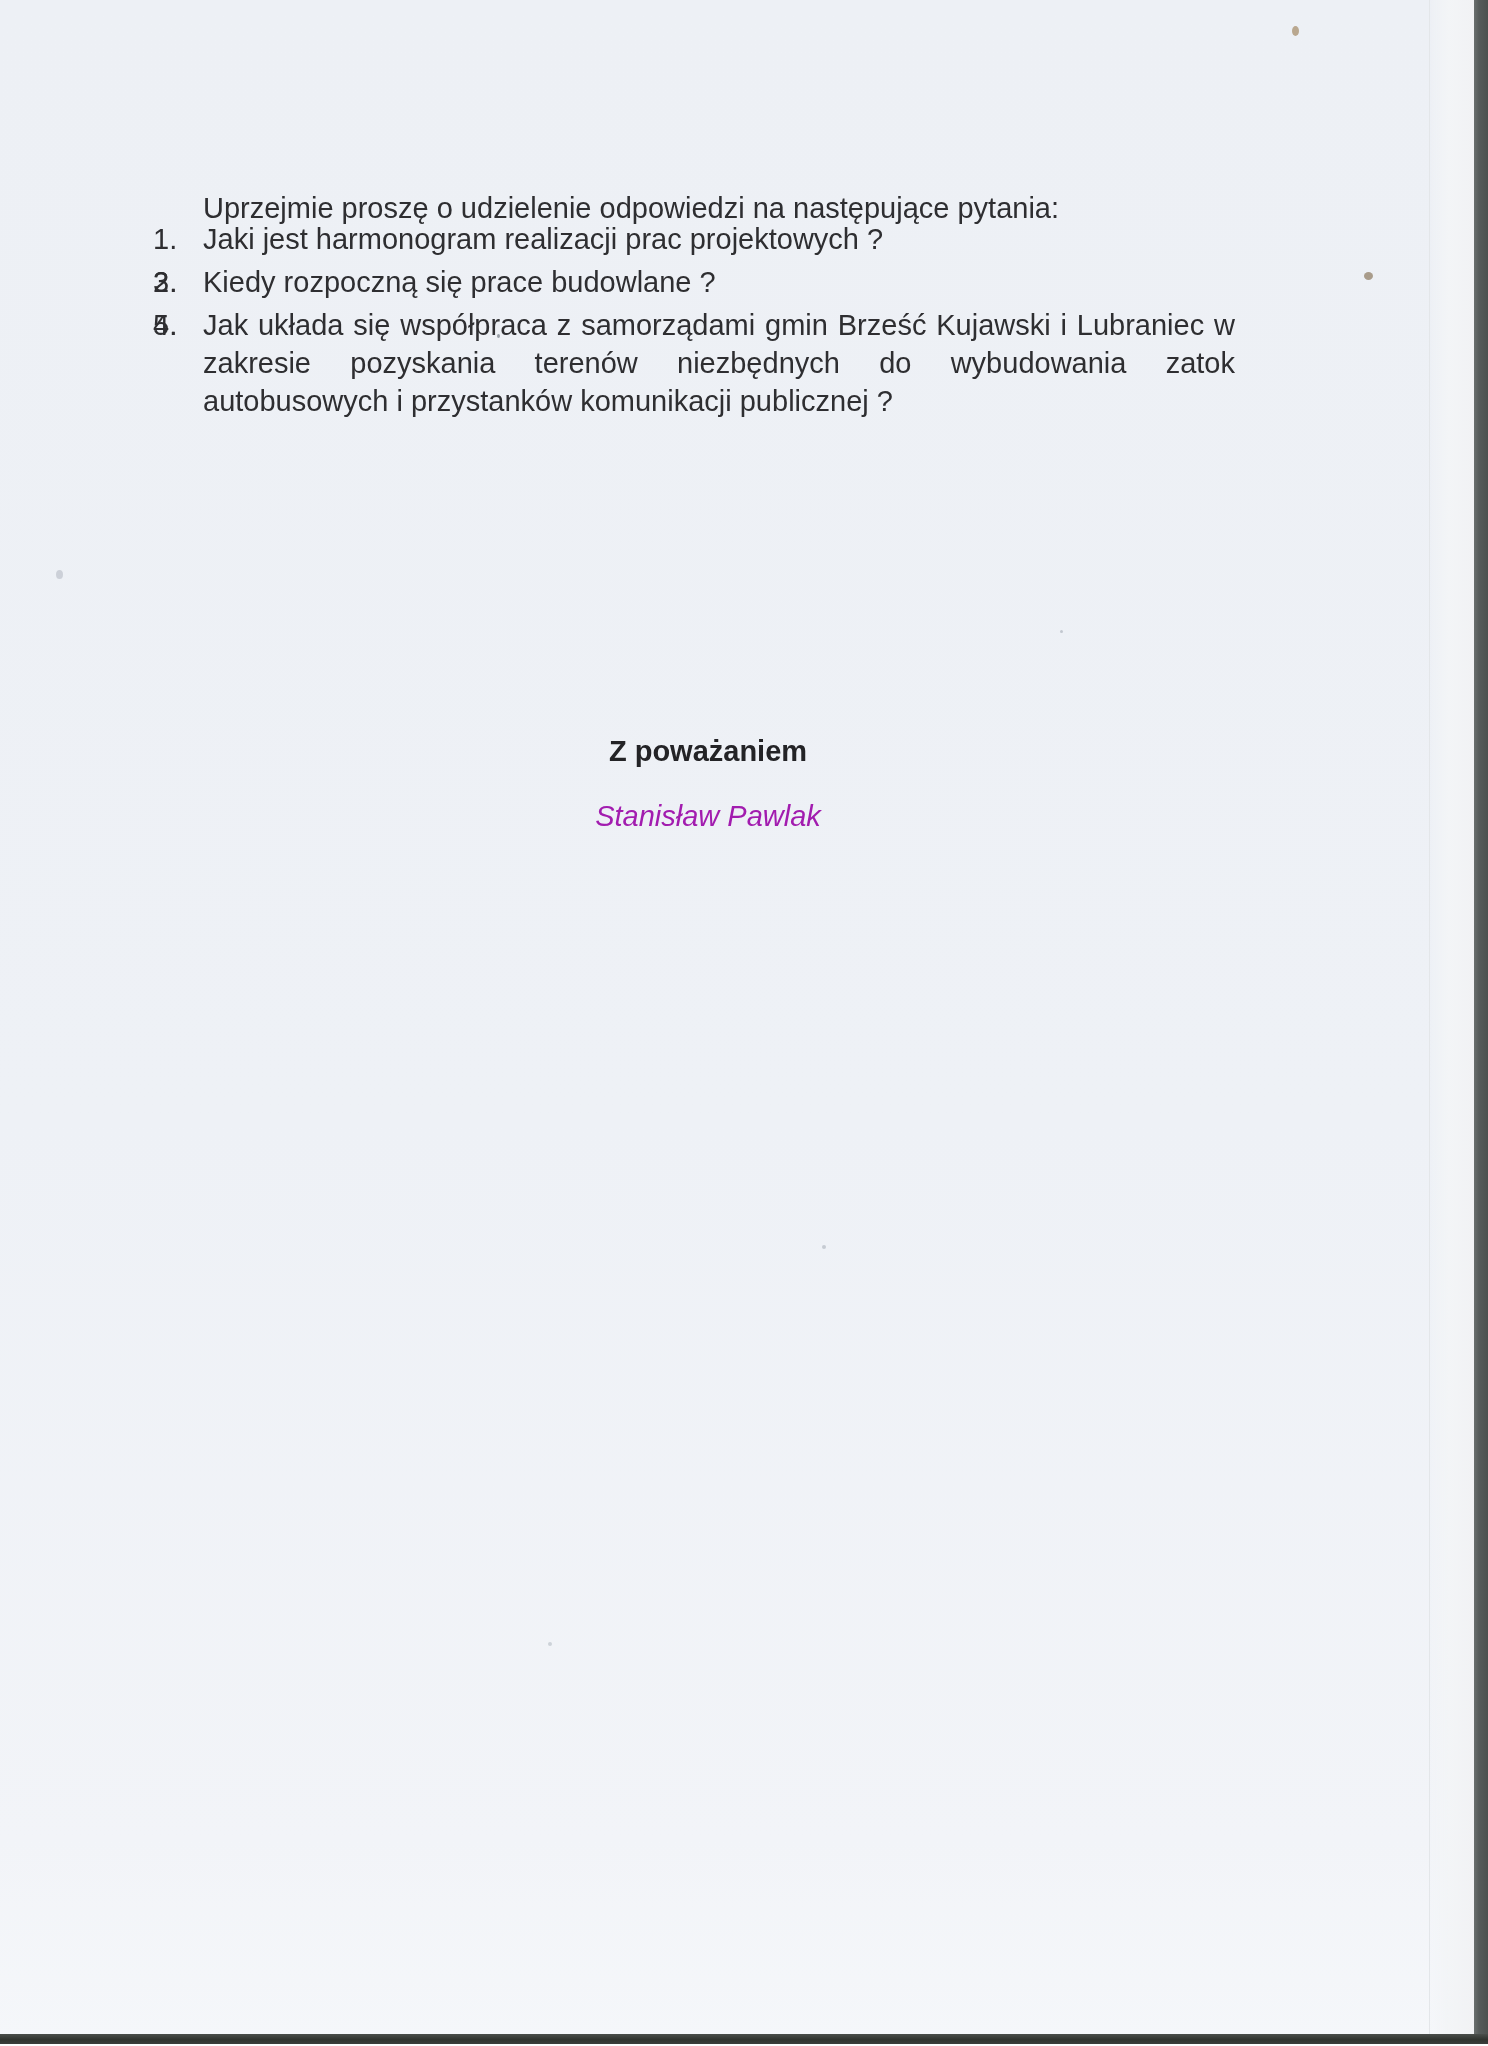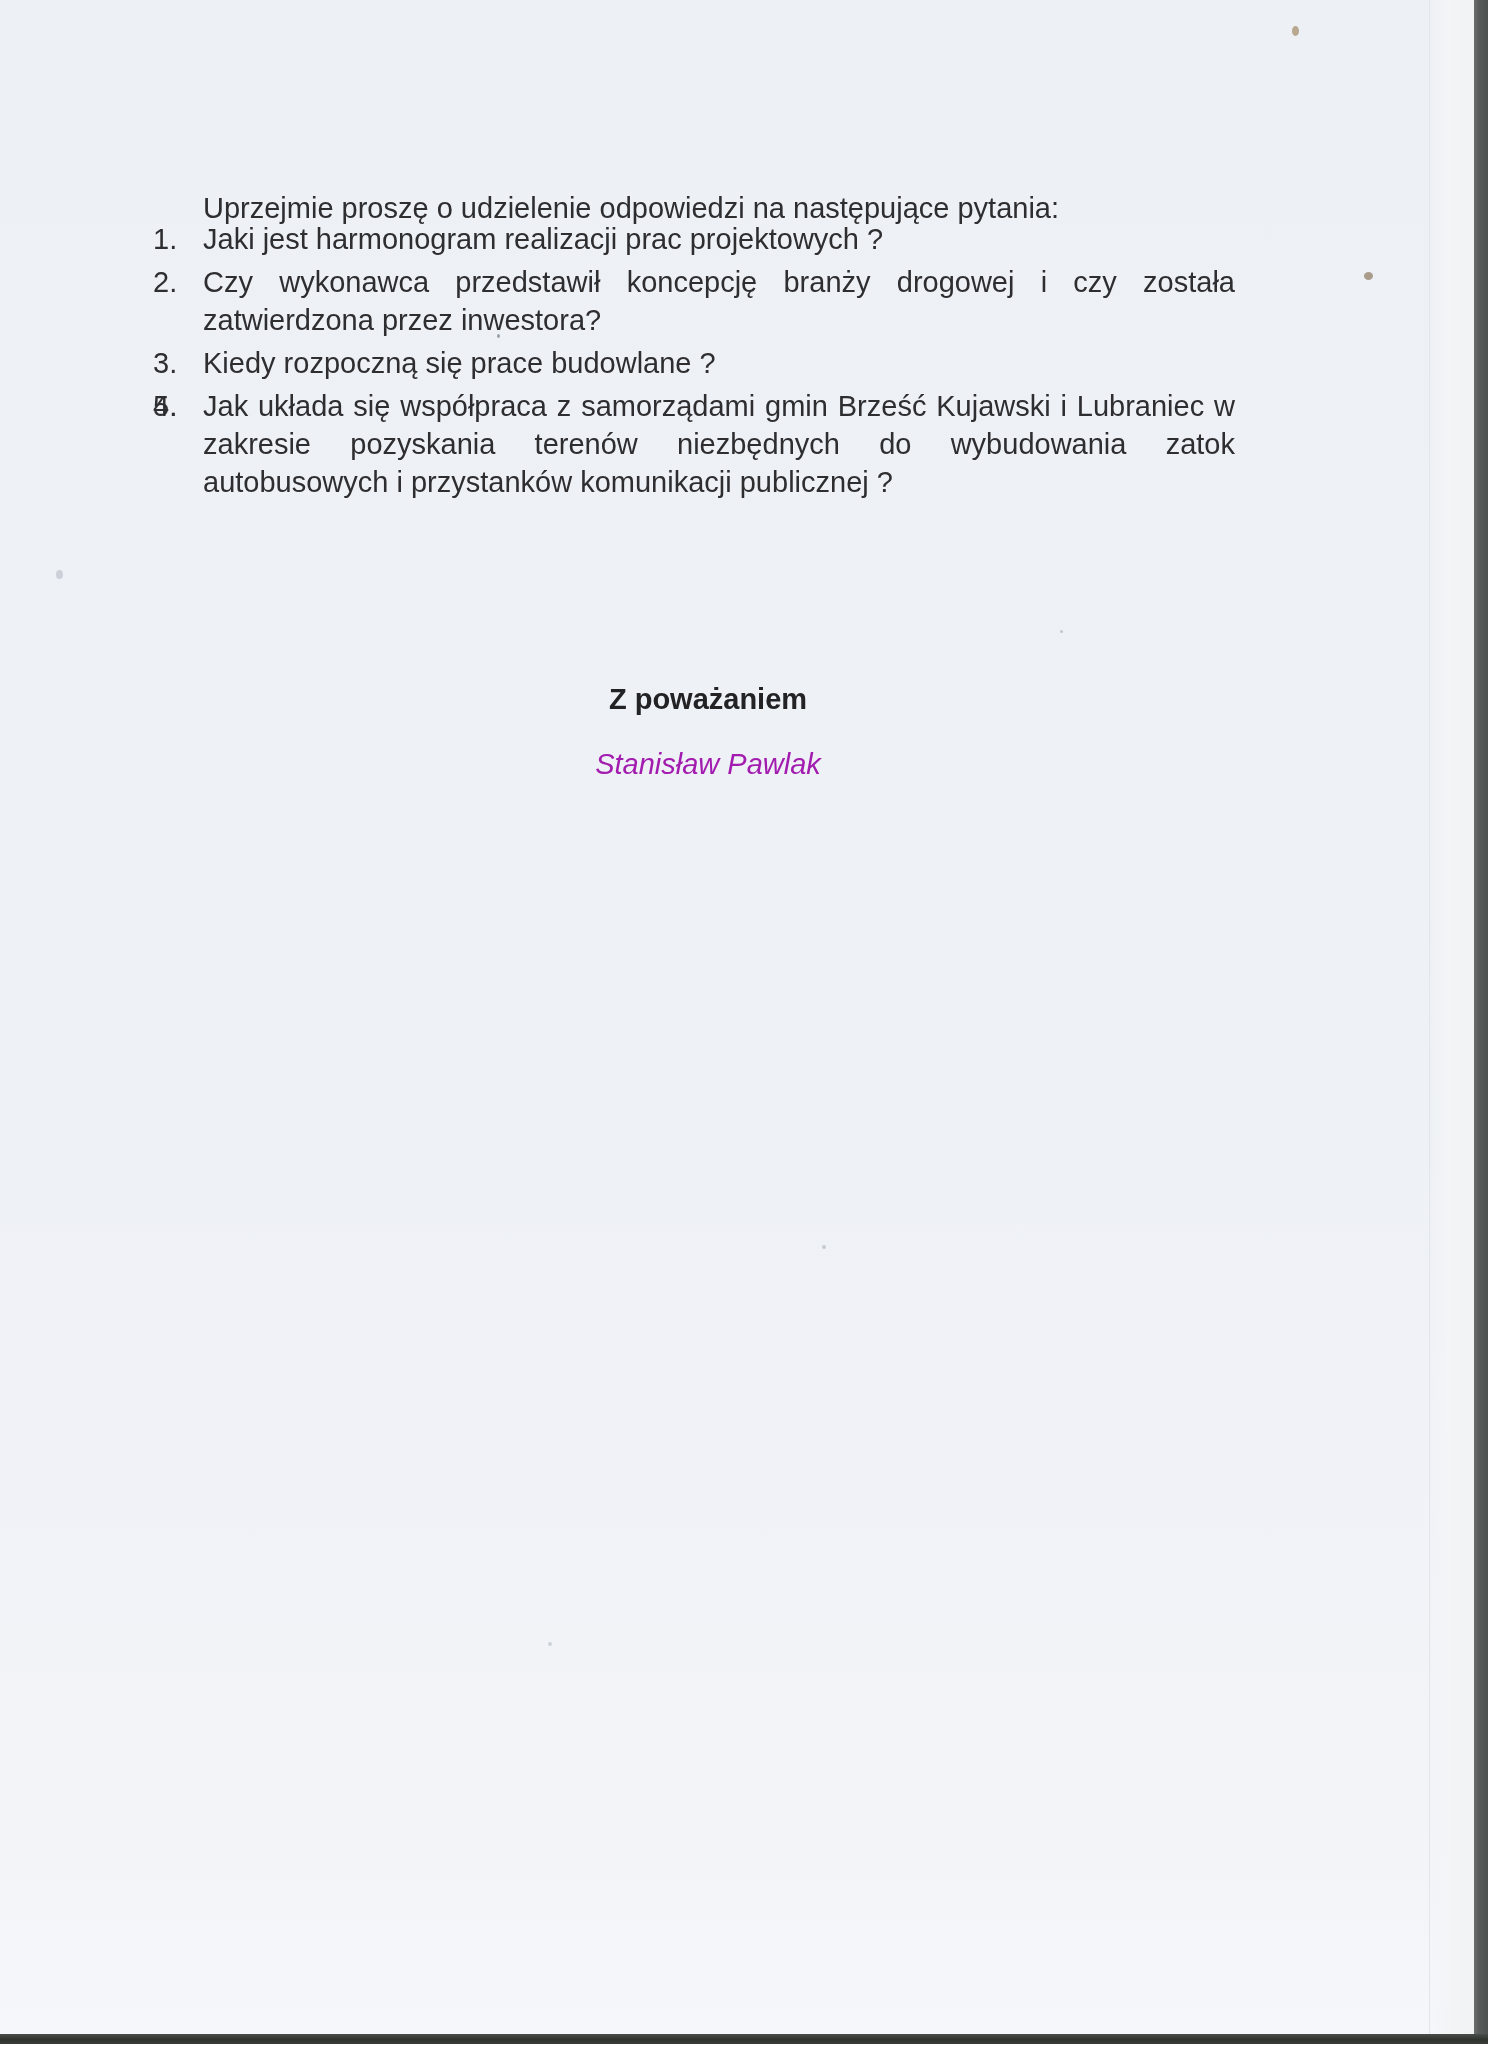--- a/index.html
+++ b/index.html
@@ -83,21 +83,21 @@
     text-align: left;
   }
   .closing {
     position: absolute;
     top: 594px;
     left: 203px;
     width: 1040px;
   }
   .signature-block {
     position: absolute;
-    top: 680px;
+    top: 732px;
     left: 153px;
     width: 1110px;
     text-align: center;
   }
   .signoff {
     font-weight: bold;
     color: #232326;
   }
   .signature-name {
     margin-top: 27px;
@@ -124,21 +124,20 @@
 
   <p class="doc-text intro">Uprzejmie proszę o udzielenie odpowiedzi na następujące pytania:</p>
 
   <div class="question-list">
     <div class="doc-text question-item">
       <span class="num">1.</span>
       <span class="qtext">Jaki jest harmonogram realizacji prac projektowych ?</span>
     </div>
     <div class="doc-text question-item">
       <span class="num">2.</span>
-      <span class="qtext">Czy wykonawca przedstawił koncepcję branży drogowej i czy została zatwierdzona przez inwestora?</span>
     </div>
     <div class="doc-text question-item">
       <span class="num">3.</span>
       <span class="qtext">Kiedy rozpoczną się prace budowlane ?</span>
     </div>
     <div class="doc-text question-item">
       <span class="num">4.</span>
     </div>
     <div class="doc-text question-item">
       <span class="num">5.</span>

